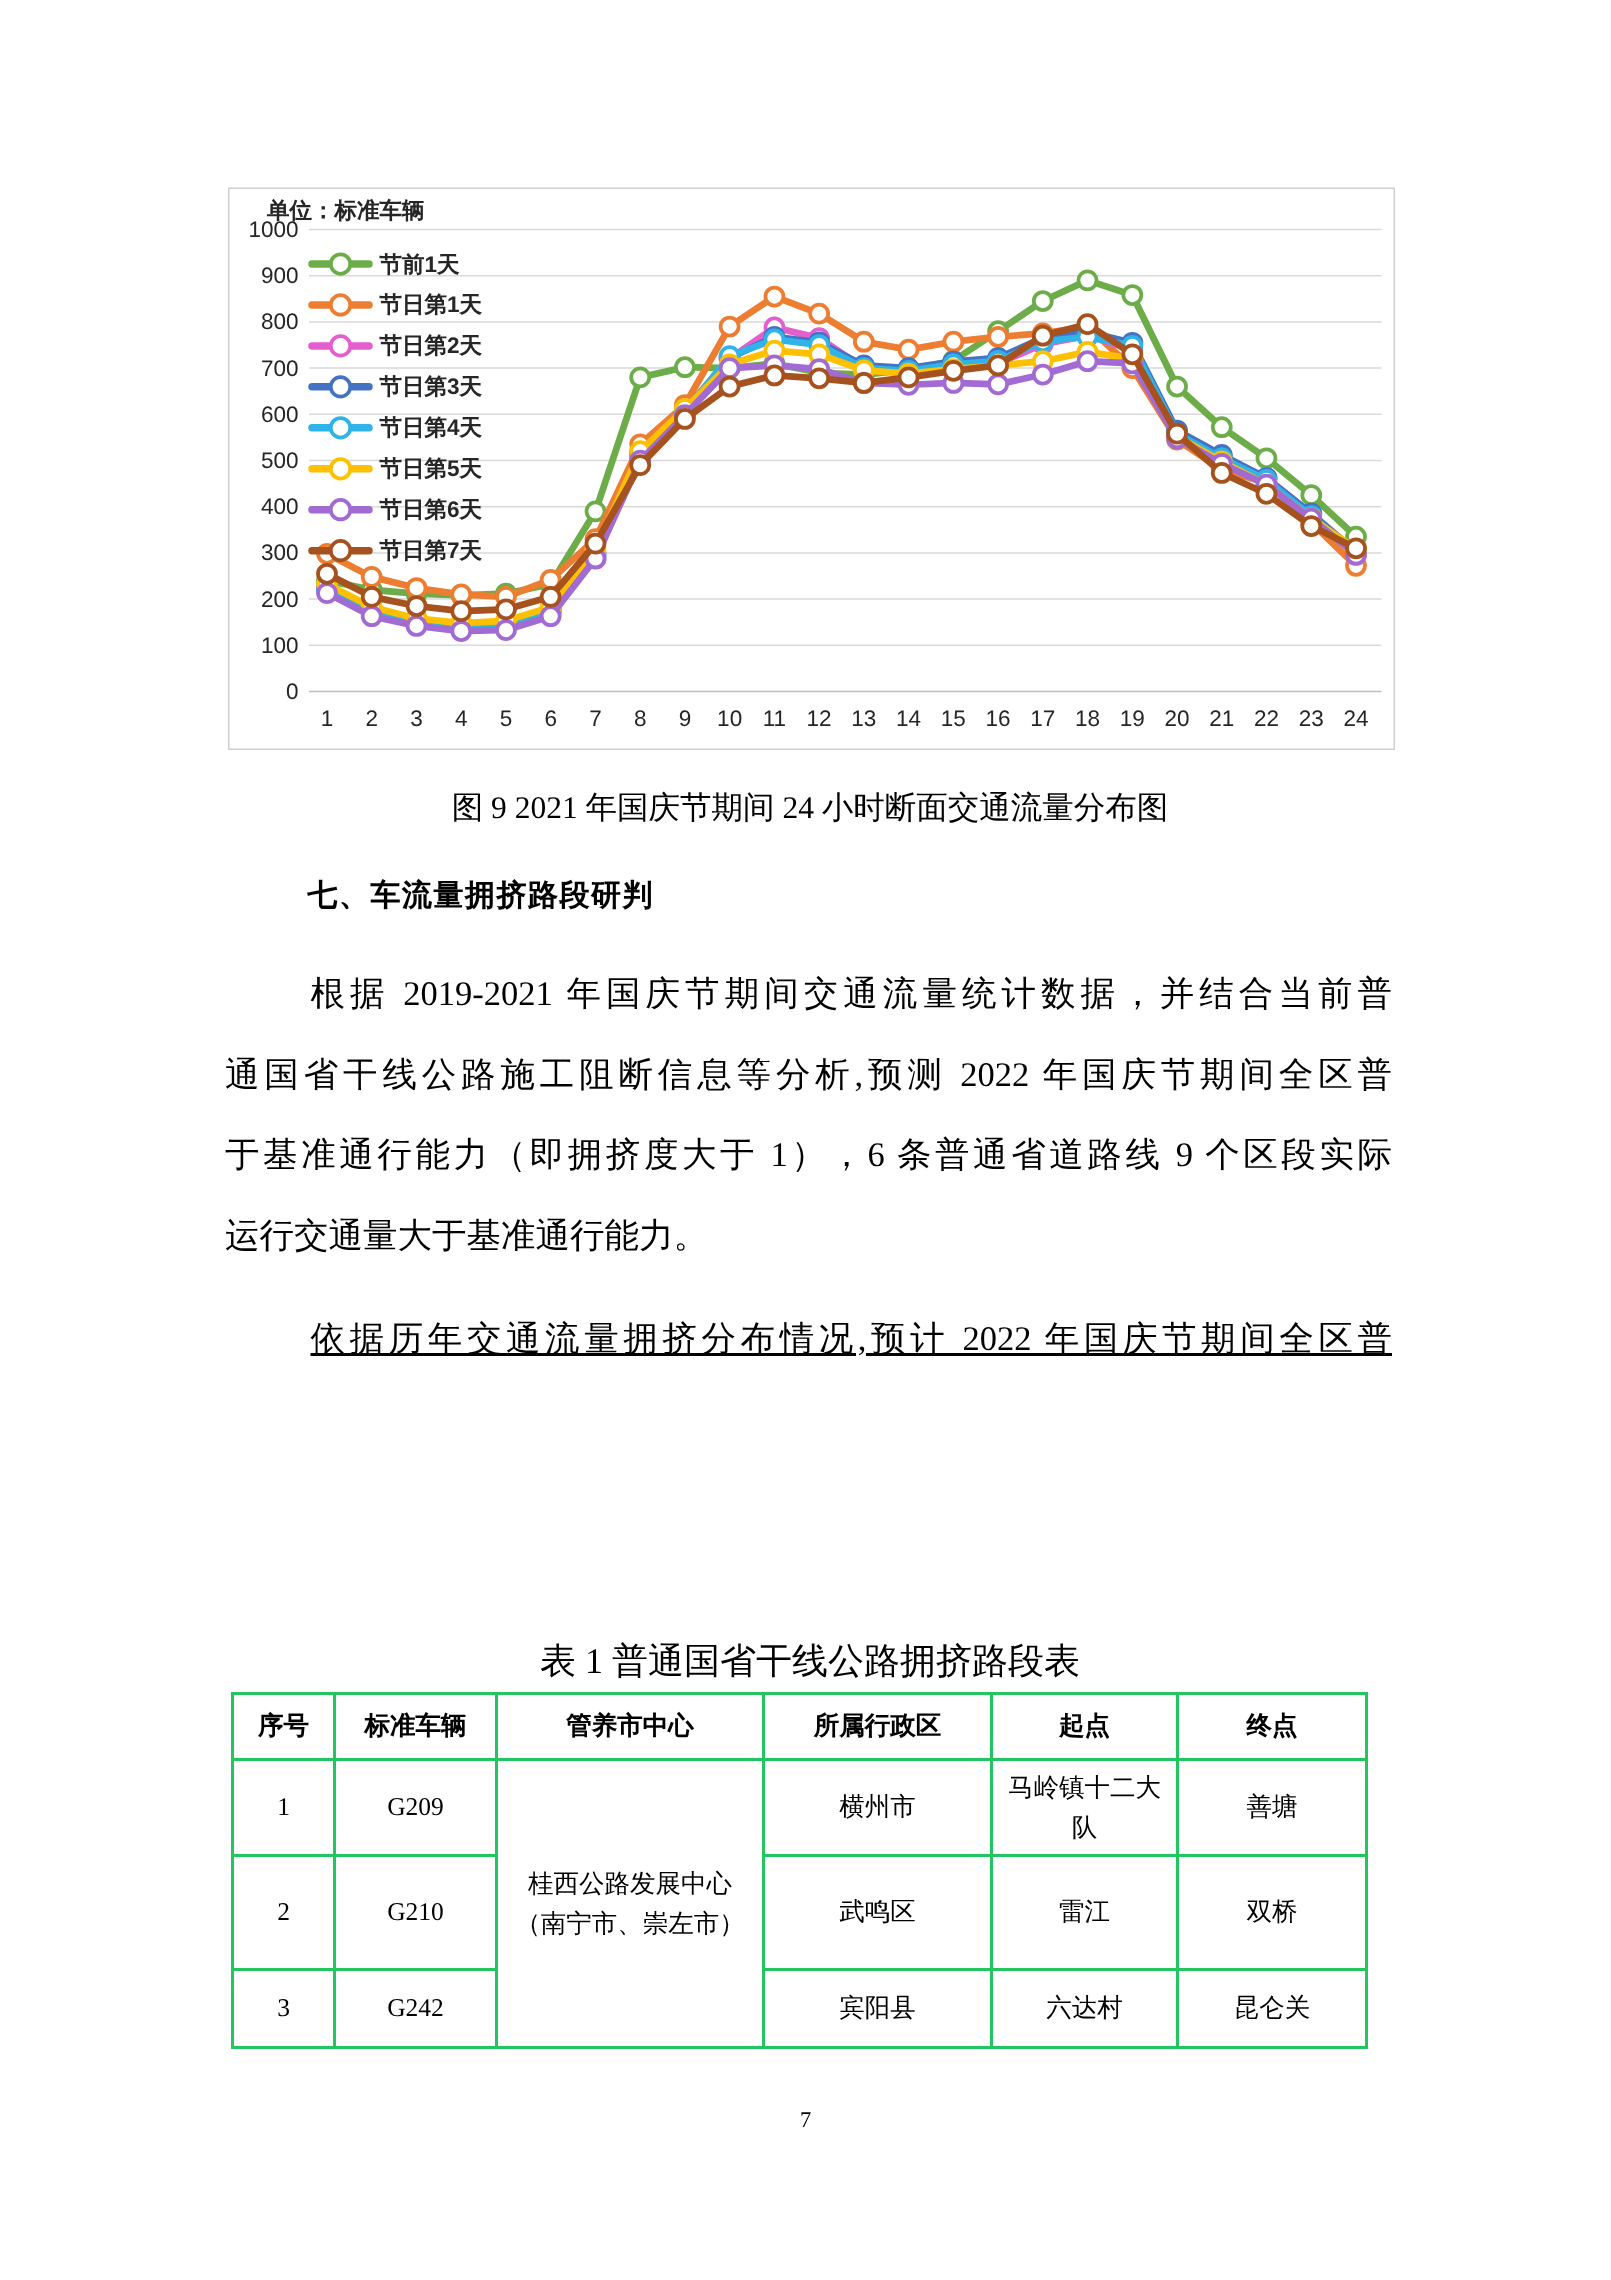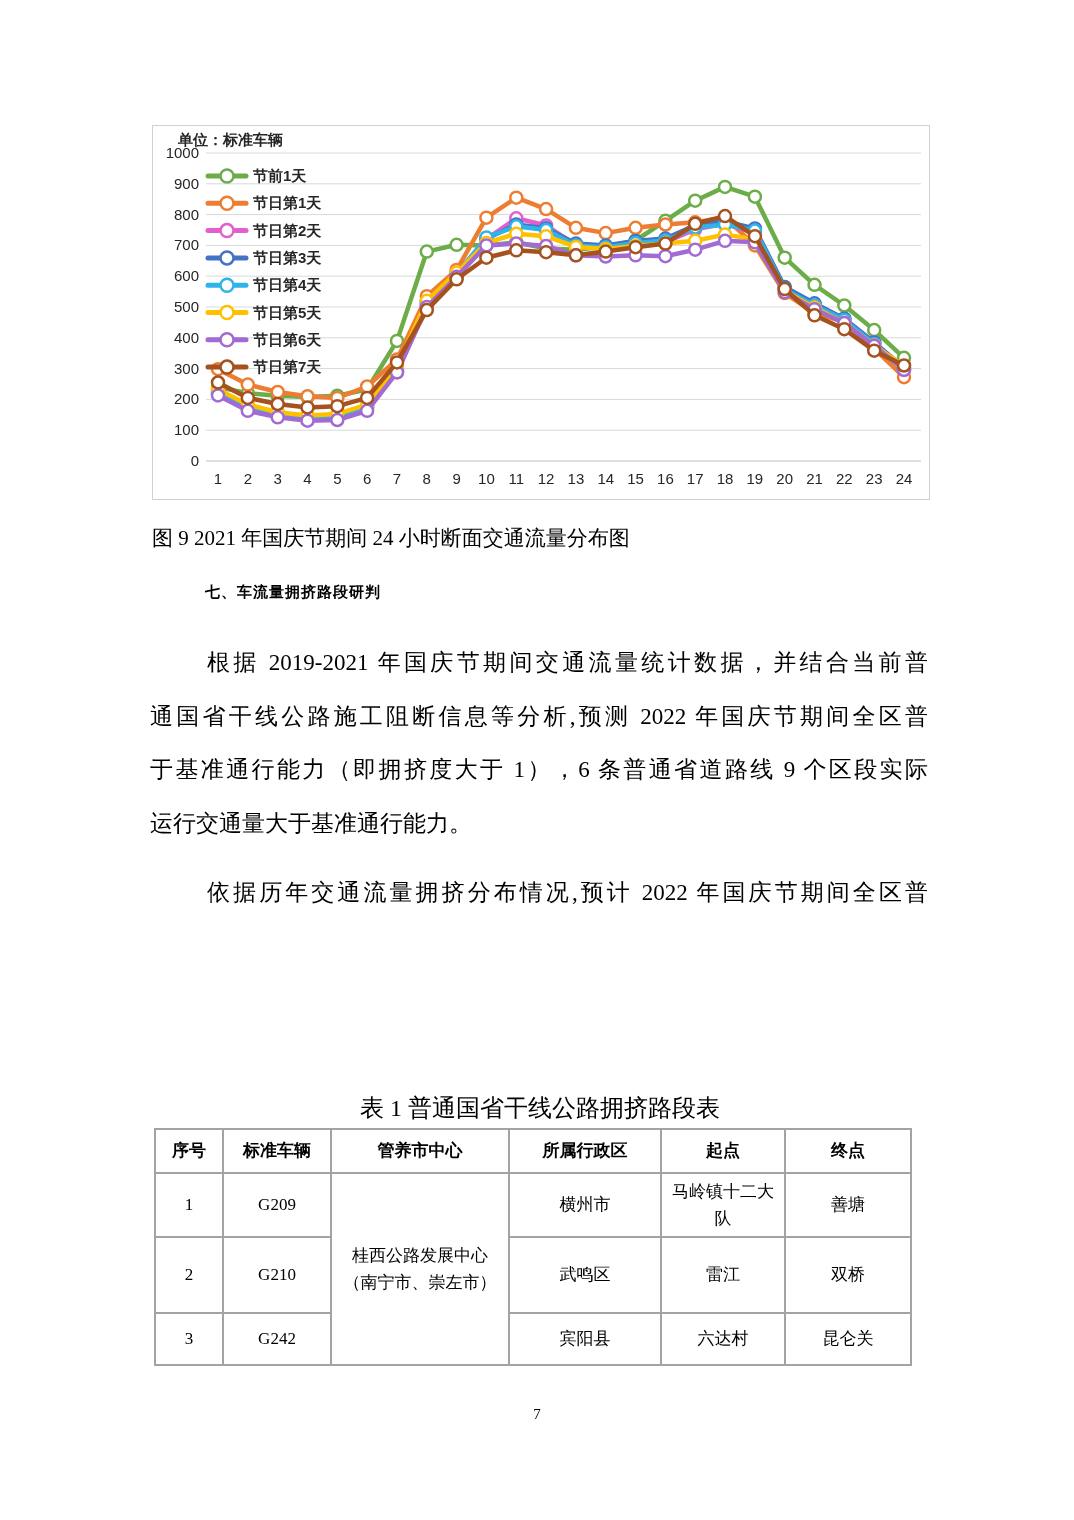--- a/index.html
+++ b/index.html
@@ -6,37 +6,37 @@
   .page{position:relative;width:1074px;height:1520px;background:#fff;overflow:hidden;
         font-family:"Liberation Serif",serif;color:#000;}
   
   .chart-box{position:absolute;left:152px;top:125px;width:776px;height:373px;
              border:1px solid #d0d0d0;background:#fff;}
   .tick{font:15px "Liberation Sans",sans-serif;fill:#262626;}
   .legend-label{font:700 15px "Liberation Sans",sans-serif;fill:#262626;}
   .chart-title{font:700 15px "Liberation Sans",sans-serif;fill:#262626;}
   
   .fig-caption{position:absolute;left:152px;top:524px;width:776px;height:28px;
-               text-align:left;font-size:21px;line-height:28px;}
-  
-  .heading{position:absolute;left:205px;top:583px;font-size:15px;font-weight:700;
+               text-align:center;font-size:21px;line-height:28px;}
+  
+  .heading{position:absolute;left:205px;top:583px;font-size:20px;font-weight:700;
            letter-spacing:1px;}
   
   .body-text{position:absolute;left:150px;top:636px;width:778px;font-size:23px;}
   .bl{height:53.5px;line-height:53.5px;white-space:nowrap;}
   .bl.just{white-space:normal;text-align:justify;text-align-last:justify;}
   .bl.indent{text-indent:57px;}
-  .bl.gap{margin-top:16px;}
+  .bl.gap{margin-top:16px;text-decoration:underline;}
   
   .table-caption{position:absolute;left:152px;top:1096px;width:776px;height:24px;
                  text-align:center;font-size:24px;line-height:24px;}
   
   table.cong{position:absolute;left:154px;top:1128px;border-collapse:collapse;
              table-layout:fixed;font-size:17px;}
-  table.cong th,table.cong td{border:2px solid #a3a3a3;text-align:center;
+  table.cong th,table.cong td{border:2px solid #22c55e;text-align:center;
              vertical-align:middle;padding:0 8px;line-height:1.6;}
   table.cong th{font-weight:700;height:42px;}
   tr.r1 td{height:62px;}
   tr.r2 td{height:74px;}
   tr.r3 td{height:50px;}
   
   .page-number{position:absolute;left:0;top:1406px;width:1074px;text-align:center;
                font-size:15px;}
 </style>
 </head>

